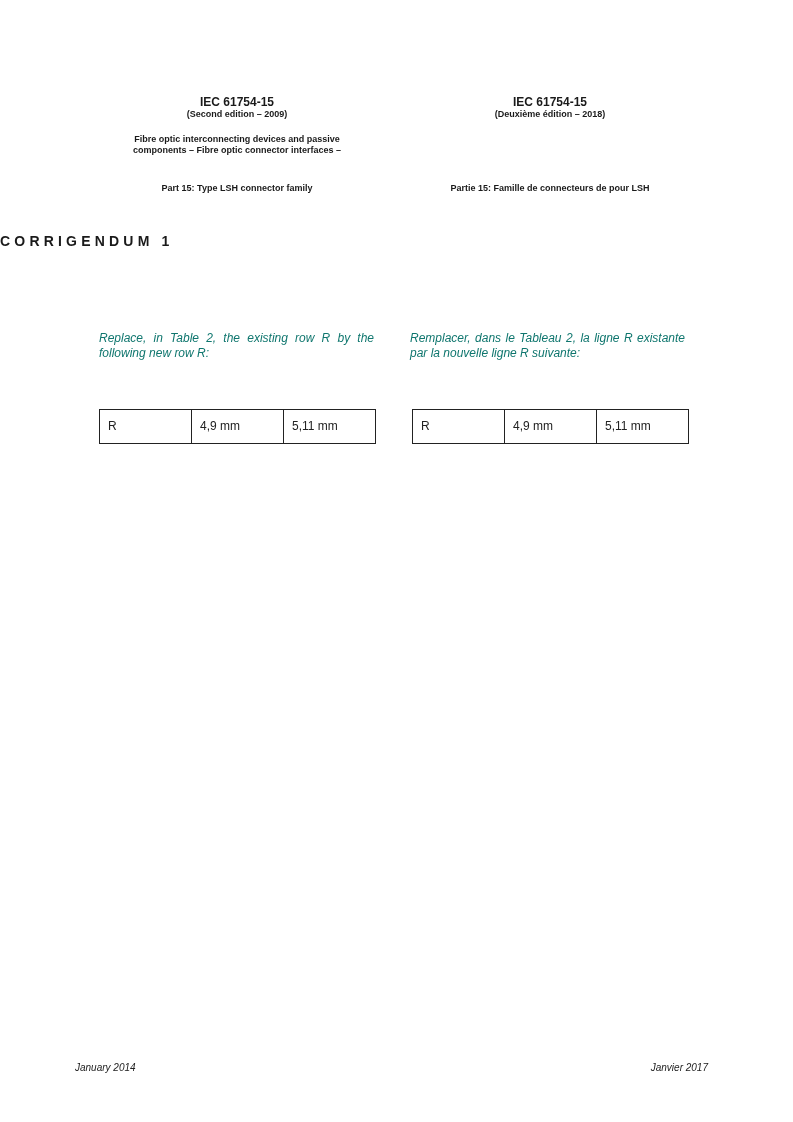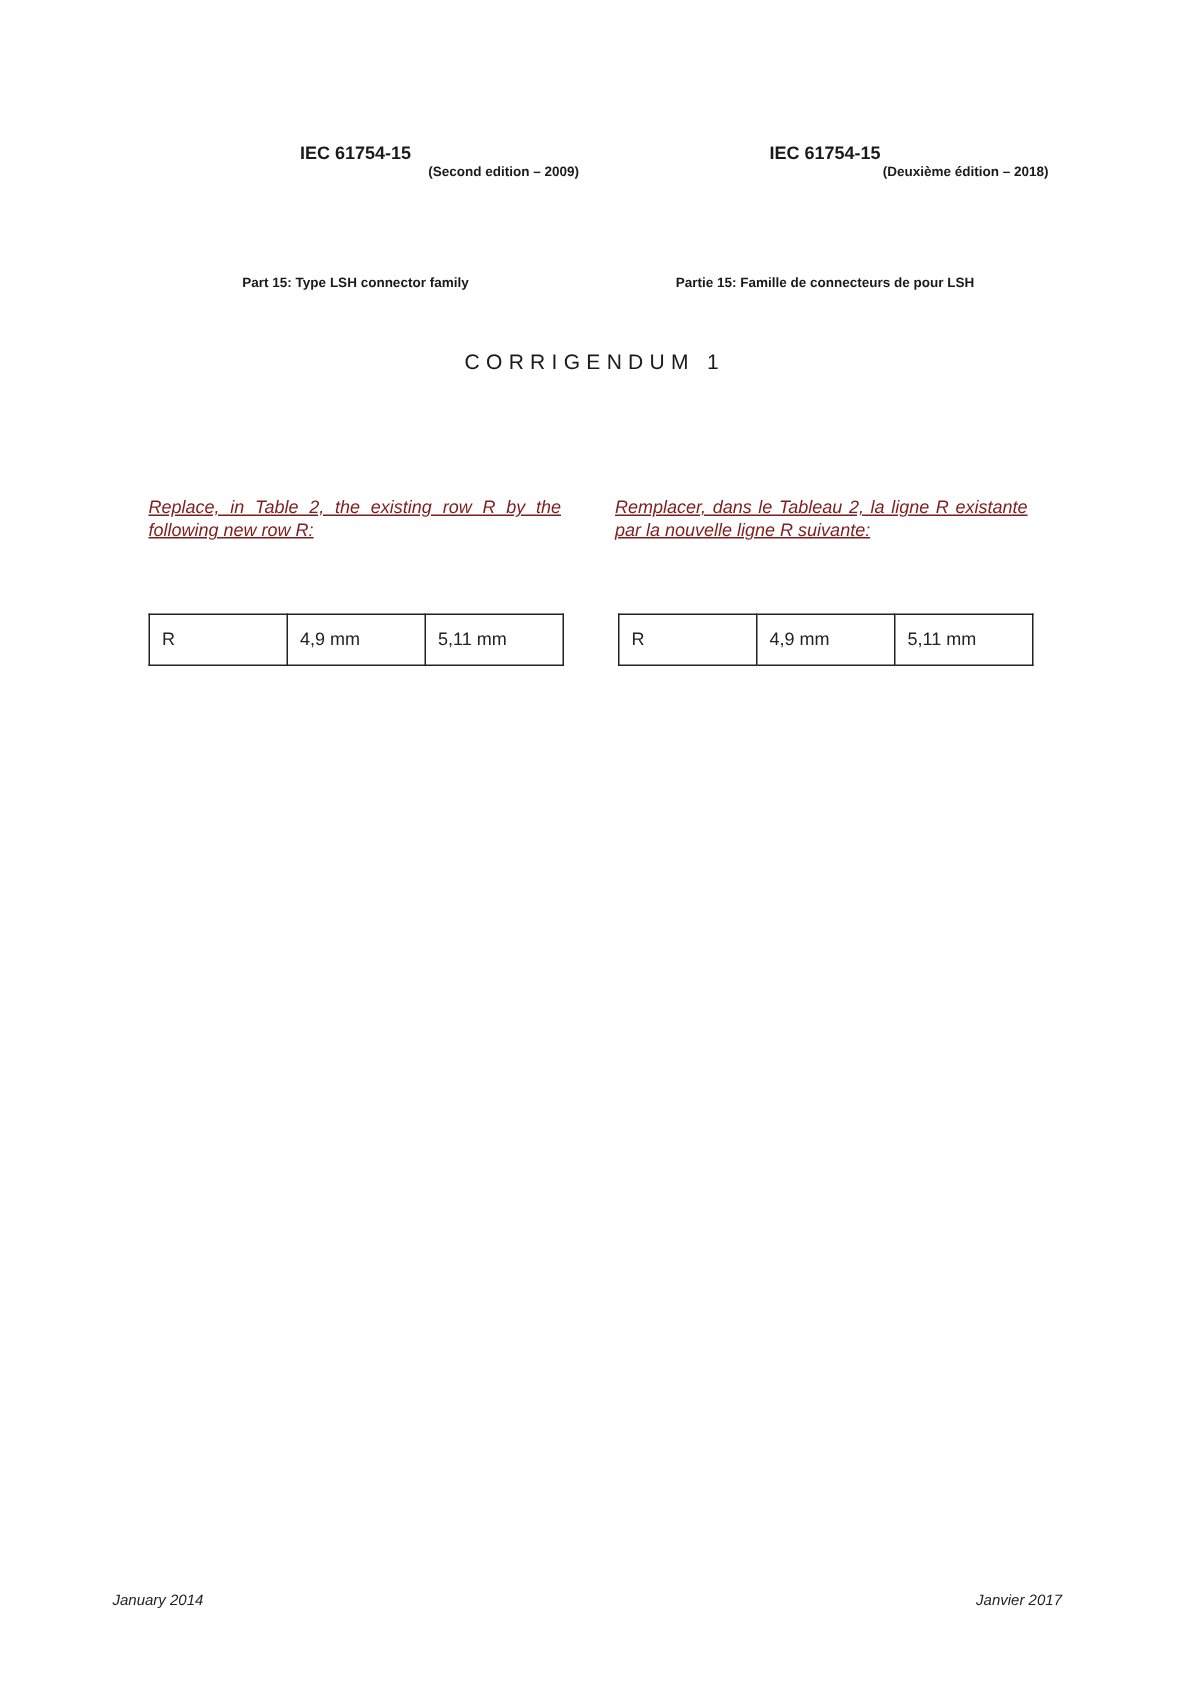--- a/index.html
+++ b/index.html
@@ -27,58 +27,56 @@
       font-weight: bold;
       font-size: 12px;
       line-height: 14px;
     }
     .edition {
       position: absolute;
       top: 109px;
       font-weight: bold;
       font-size: 9px;
       line-height: 11px;
-      text-align: right;
     }
     .title {
       position: absolute;
       top: 134px;
       font-weight: bold;
       font-size: 9px;
       line-height: 11px;
     }
     .part {
       position: absolute;
       top: 183px;
       font-weight: bold;
       font-size: 9px;
       line-height: 11px;
     }
     .corrigendum {
       position: absolute;
       left: 0;
       width: 793px;
       top: 233px;
-      text-align: center;
-      font-weight: normal;
+      text-align: left;
+      font-weight: bold;
       font-size: 14px;
       letter-spacing: 4.2px;
       line-height: 16px;
     }
     .instruction {
       position: absolute;
       top: 331px;
       width: 275px;
       font-style: italic;
       font-size: 12px;
       line-height: 15px;
       text-align: justify;
       text-align-last: left;
-      color: #7f1d1d;
-      text-decoration: underline;
+      color: #0f766e;
     }
     .instr-left { left: 99px; }
     .instr-right { left: 410px; }
     table.row-table {
       position: absolute;
       top: 409px;
       border-collapse: collapse;
       font-size: 12px;
       color: #222;
     }
@@ -103,20 +101,24 @@
     }
     .footer-left { left: 75px; }
     .footer-right { right: 85px; }
   </style>
 </head>
 <body>
 
 <div class="col col-left" style="top:0;height:200px;">
   <div class="std-number col-left" style="left:0;width:298px;">IEC 61754-15</div>
   <div class="edition" style="left:0;width:298px;">(Second edition – 2009)</div>
+  <div class="title" style="left:0;width:298px;">
+    <div>Fibre optic interconnecting devices and passive</div>
+    <div>components – Fibre optic connector interfaces –</div>
+  </div>
   <div class="part" style="left:0;width:298px;text-align:center;">Part 15: Type LSH connector family</div>
 </div>
 
 <div class="col col-right" style="top:0;height:200px;">
   <div class="std-number" style="left:0;width:298px;">IEC 61754-15</div>
   <div class="edition" style="left:0;width:298px;">(Deuxième édition – 2018)</div>
   <div class="part" style="left:0;width:298px;">Partie 15: Famille de connecteurs de pour LSH</div>
 </div>
 
 <div class="corrigendum">CORRIGENDUM 1</div>

